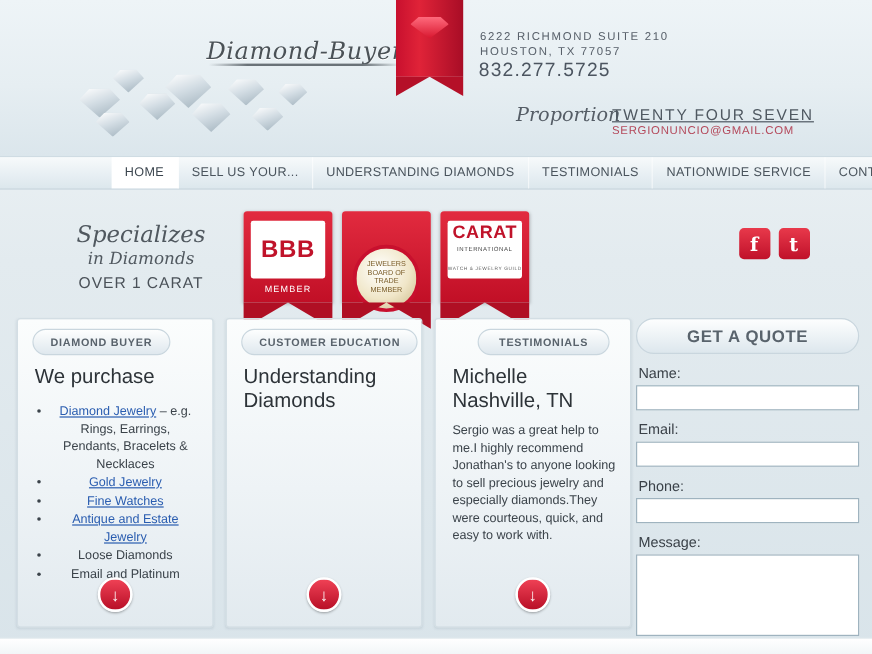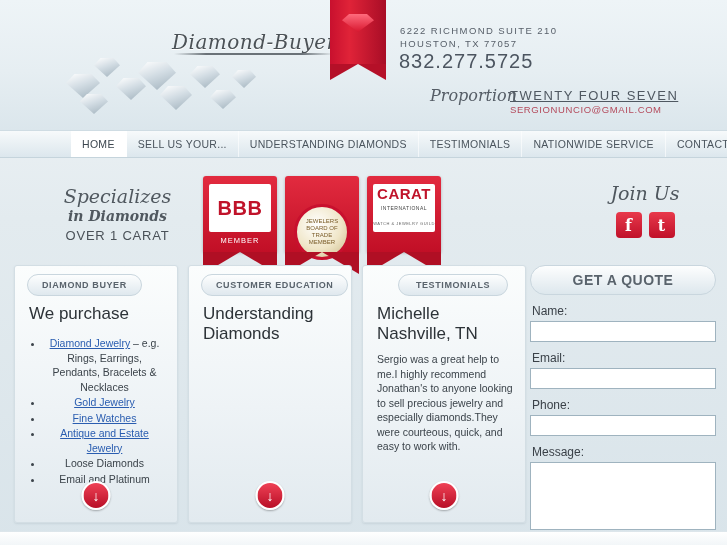--- a/index.html
+++ b/index.html
@@ -68,21 +68,21 @@
     left: 400px; top: 24px;
     font-size: 9.5px;
     color: #58606a;
     letter-spacing: 1.4px;
     line-height: 13px;
     font-family: "Liberation Sans", sans-serif;
   }
   .phone {
     position: absolute;
     left: 399px; top: 50px;
-    font-size: 20px;
+    font-size: 16px;
     color: #4c5560;
     letter-spacing: 1px;
     font-family: "Liberation Sans", sans-serif;
   }
   .avail {
     position: absolute;
     left: 430px; top: 86px;
     font-family: "DejaVu Serif", serif;
     font-style: italic;
     font-size: 16px;
@@ -117,21 +117,21 @@
   }
 
   
   .nav {
     position: relative;
     height: 27px;
     background: linear-gradient(180deg, #f7fafb 0%, #e9f0f4 50%, #dce7ed 100%);
     border-bottom: 1px solid #c5d4dc;
     display: flex;
     align-items: stretch;
-    padding-left: 71px;
+    padding-left: 93px;
   }
   .nav-item {
     display: flex;
     align-items: center;
     padding: 0 11px;
     font-size: 10.5px;
     color: #4a545d;
     letter-spacing: .3px;
     border-right: 1px solid rgba(255,255,255,.6);
     cursor: pointer;
@@ -148,21 +148,21 @@
     height: 128px;
   }
   .specializes {
     position: absolute;
     left: 45px; top: 27px;
     width: 145px;
     text-align: center;
     color: #50585f;
   }
   .sp1 { font-family: "DejaVu Serif", serif; font-style: italic; font-size: 19px; }
-  .sp2 { font-family: "DejaVu Serif", serif; font-style: italic; font-size: 14px; margin-top: 1px; font-weight: bold;}
+  .sp2 { font-family: "DejaVu Serif", serif; font-style: italic; font-size: 14px; margin-top: 1px;}
   .sp3 { font-size: 13px; letter-spacing: .8px; margin-top: 4px; color: #4a5158;}
 
   .badge {
     position: absolute;
     top: 18px;
     width: 74px; height: 76px;
     background: linear-gradient(180deg, #e22b3f 0%, #c10f26 100%);
     border-radius: 3px 3px 0 0;
     box-shadow: 0 1px 3px rgba(0,0,0,.25);
   }
@@ -422,21 +422,20 @@
     <div class="badge" style="left:367px;">
       <div class="badge-inner" style="flex-direction:column; font-size:15px; line-height:15px;">
         <span>CARAT</span>
         <span style="font-size:5px; font-weight:normal; color:#444; letter-spacing:.5px;">INTERNATIONAL</span>
         <span style="font-size:4px; font-weight:normal; color:#666;">WATCH &amp; JEWELRY GUILD</span>
       </div>
     </div>
 
 
     <div class="joinus">
-      <div class="joinus-title">Join Us</div>
       <div class="social">
         <div class="soc fb">f</div>
         <div class="soc tw">t</div>
       </div>
     </div>
   </div>
 
   <div class="content">
 
     <div class="card" style="left:14px; width:164px;">

